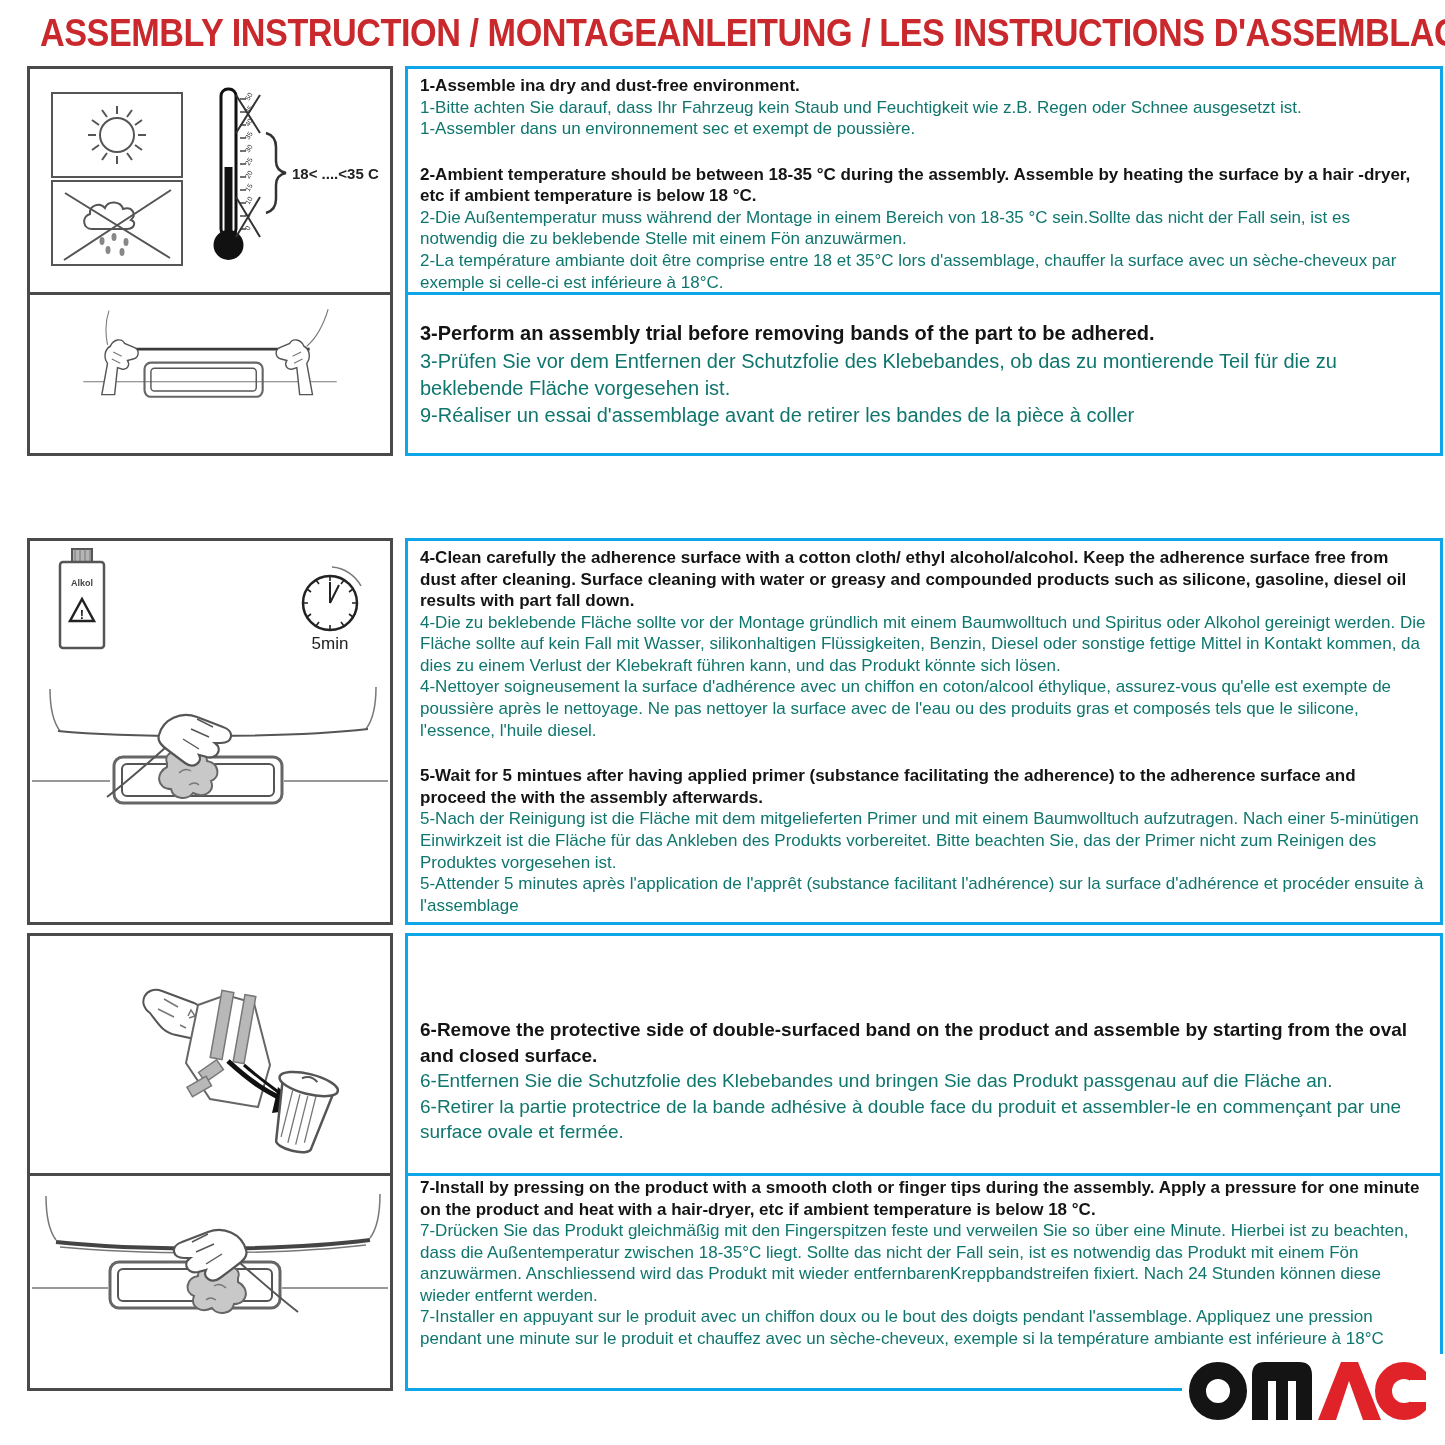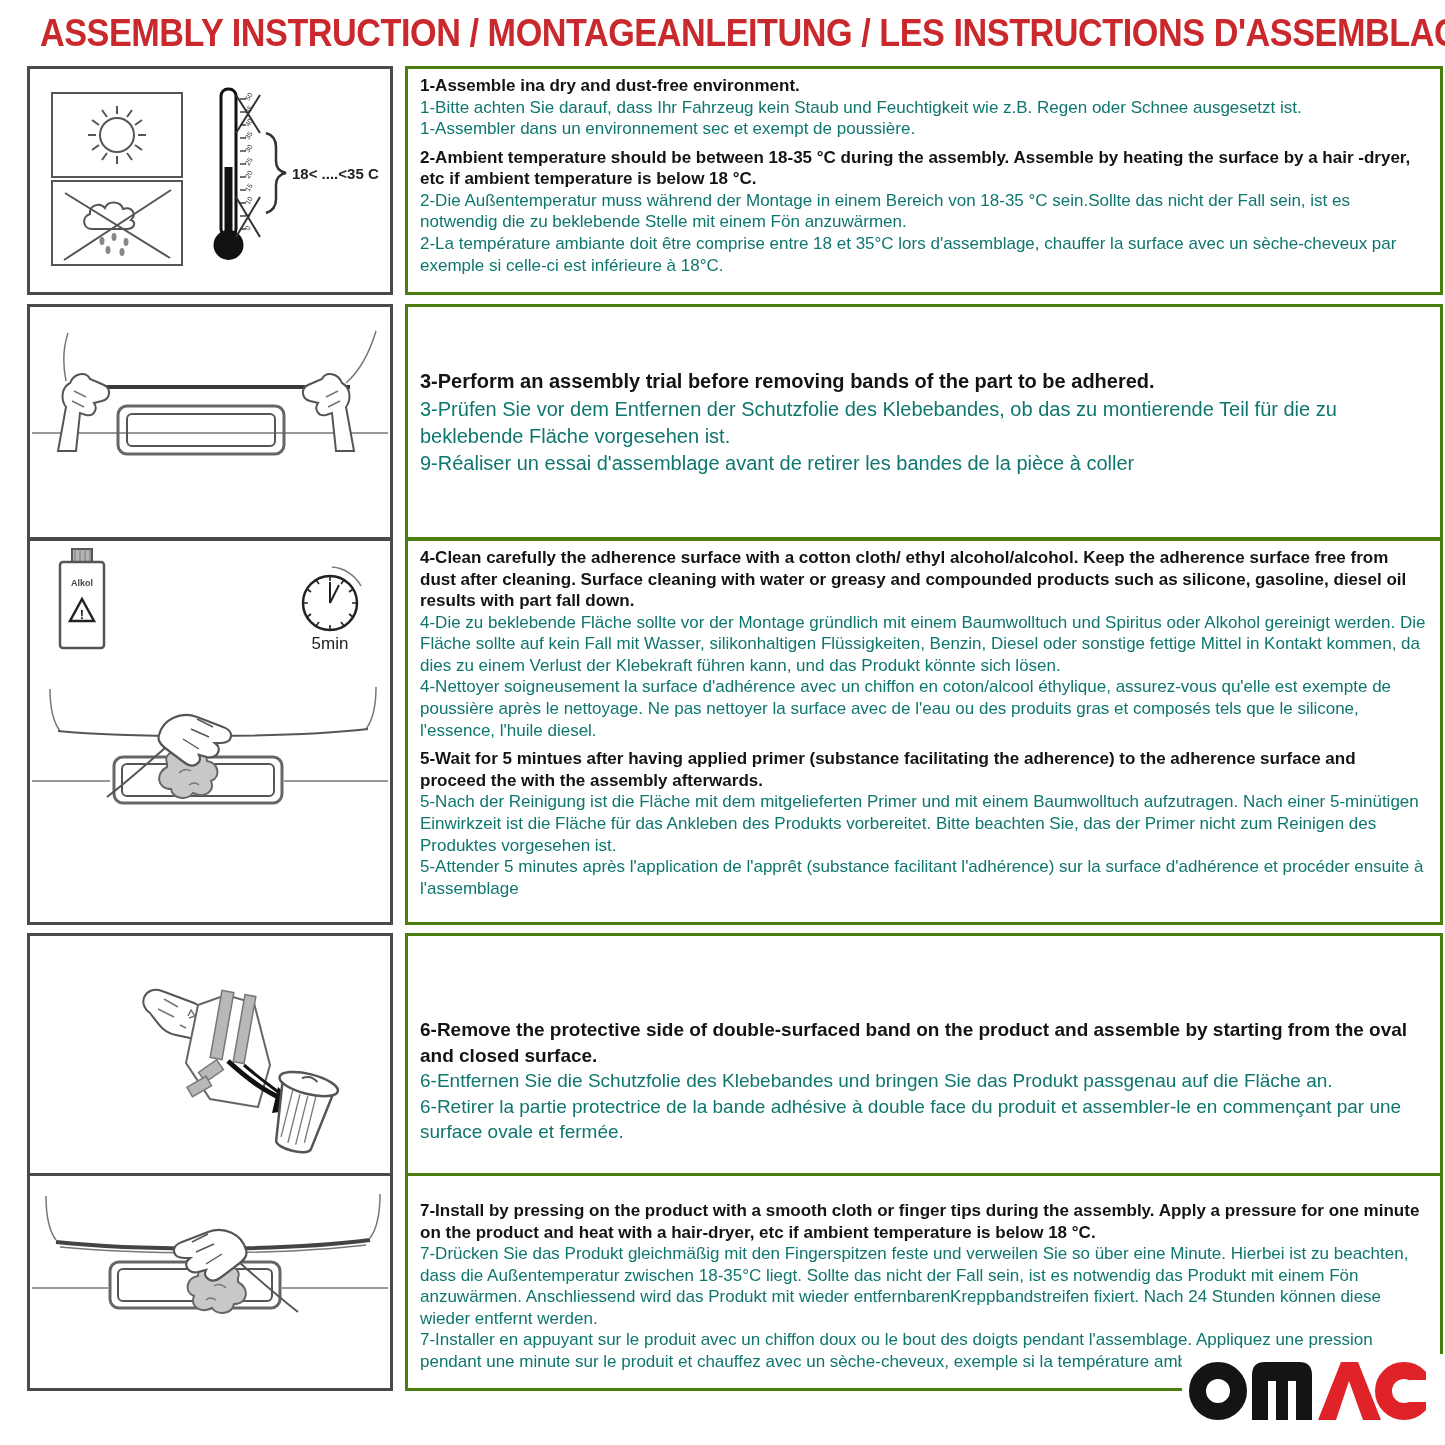--- a/index.html
+++ b/index.html
@@ -8,31 +8,31 @@
     font-family:"Liberation Sans","DejaVu Sans",sans-serif;color:#222;overflow:hidden;
   }
   .title{
     position:absolute;left:40px;top:12px;white-space:nowrap;
     font-size:38px;font-weight:800;color:#c9292d;letter-spacing:-.5px;
     transform:scaleX(.9);transform-origin:left center;
   }
   .row{position:absolute;left:27px;width:1416px;display:flex;gap:12px;box-sizing:border-box}
   .illu{flex:0 0 366px;width:366px;border:3px solid #4a4a4a;background:#fff;box-sizing:border-box;overflow:hidden}
   .illu svg{display:block;width:100%;height:100%}
-  .txt{flex:1;border:3px solid #4d7c0f;background:#fff;box-sizing:border-box;padding:6px 14px 4px 12px;overflow:hidden}
+  .txt{flex:1;border:3px solid #0ea5e9;background:#fff;box-sizing:border-box;padding:6px 14px 4px 12px;overflow:hidden}
   .txt.center{display:flex;flex-direction:column;justify-content:center}
   p{margin:0}
   .b{font-weight:bold;color:#141414}
   .r{color:#0f766e}
   .s-small{font-size:17px;line-height:1.27}
   .s-large{font-size:20px;line-height:1.37}
   .s-med{font-size:19px;line-height:1.35}
-  .grp{margin-top:7px}
+  .grp{margin-top:24px}
   .r1{top:66px;height:229px}
-  .r2{top:304px;height:236px}
+  .r2{top:292px;height:164px}
   .r3{top:538px;height:387px}
   .r4{top:933px;height:294px}
   .r5{top:1173px;height:218px}
   .logo{position:absolute;left:1182px;top:1354px;width:263px;height:91px;background:#fff;display:flex;align-items:flex-start;padding-top:6px;box-sizing:border-box}
   .logo svg{width:238px;height:62px;margin-left:6px}
   .sr{position:absolute;width:1px;height:1px;overflow:hidden;clip:rect(0 0 0 0)}
   .ln{stroke:#555;stroke-width:2;fill:none}
   .ln3{stroke:#666;stroke-width:3;fill:none}
   .thin{stroke:#777;stroke-width:1.5;fill:none}
   text{font-family:"Liberation Sans","DejaVu Sans",sans-serif}
@@ -203,21 +203,21 @@
     <svg viewBox="0 0 360 212">
       <path class="thin" d="M16,20 C16,42 20,56 26,64 M350,18 C350,40 346,54 340,62"></path>
       <path d="M26,66 C110,75 256,75 340,64" stroke="#444" stroke-width="4" fill="none"></path>
       <path class="thin" d="M30,71 C112,79 252,79 336,69"></path>
       <path class="thin" d="M2,112 H78 M252,112 H358" stroke="#888"></path>
       <rect x="80" y="86" width="170" height="46" rx="9" fill="#fff" class="ln3"></rect>
       <rect x="88" y="93" width="154" height="32" rx="5" class="ln"></rect>
       <use href="#clothhand" transform="translate(190,72) scale(-1,1)"></use>
     </svg>
   </div>
-  <div class="txt s-small" style="padding-top:24px">
+  <div class="txt s-small" style="padding-top:1px">
     <p class="b">7-Install by pressing on the product with a smooth cloth or finger tips during the assembly. Apply a pressure for one minute on the product and heat with a hair-dryer, etc if ambient temperature is below 18 °C.</p>
     <p class="r">7-Drücken Sie das Produkt gleichmäßig mit den Fingerspitzen feste und verweilen Sie so über eine Minute. Hierbei ist zu beachten, dass die Außentemperatur zwischen 18-35°C liegt. Sollte das nicht der Fall sein, ist es notwendig das Produkt mit einem Fön anzuwärmen. Anschliessend wird das Produkt mit wieder entfernbarenKreppbandstreifen fixiert. Nach 24 Stunden können diese wieder entfernt werden.</p>
     <p class="r">7-Installer en appuyant sur le produit avec un chiffon doux ou le bout des doigts pendant l'assemblage. Appliquez une pression pendant une minute sur le produit et chauffez avec un sèche-cheveux, exemple si la température ambiante est inférieure à 18°C</p>
   </div>
 </section>
 
 <div class="logo" title="OMAC">
   <span class="sr">OMAC</span>
   <svg viewBox="0 0 238 62">
     <circle cx="30" cy="31" r="20.5" fill="none" stroke="#141414" stroke-width="17"></circle>

